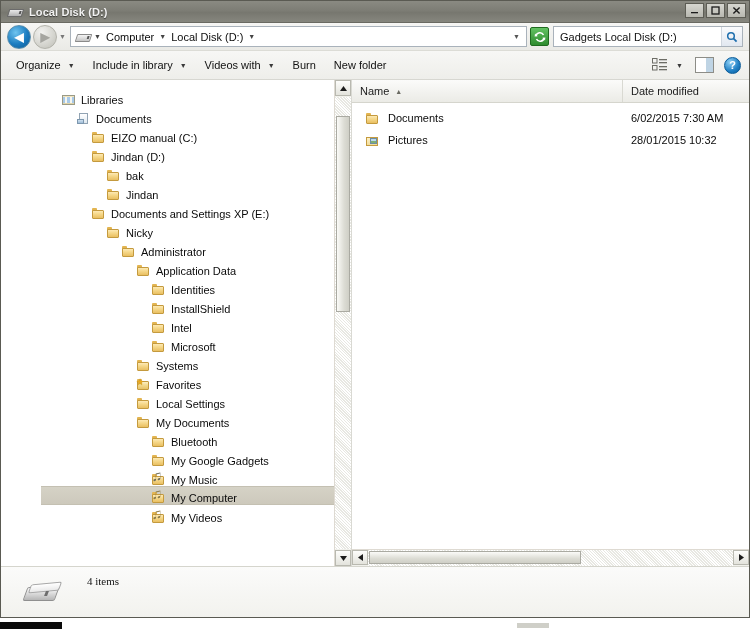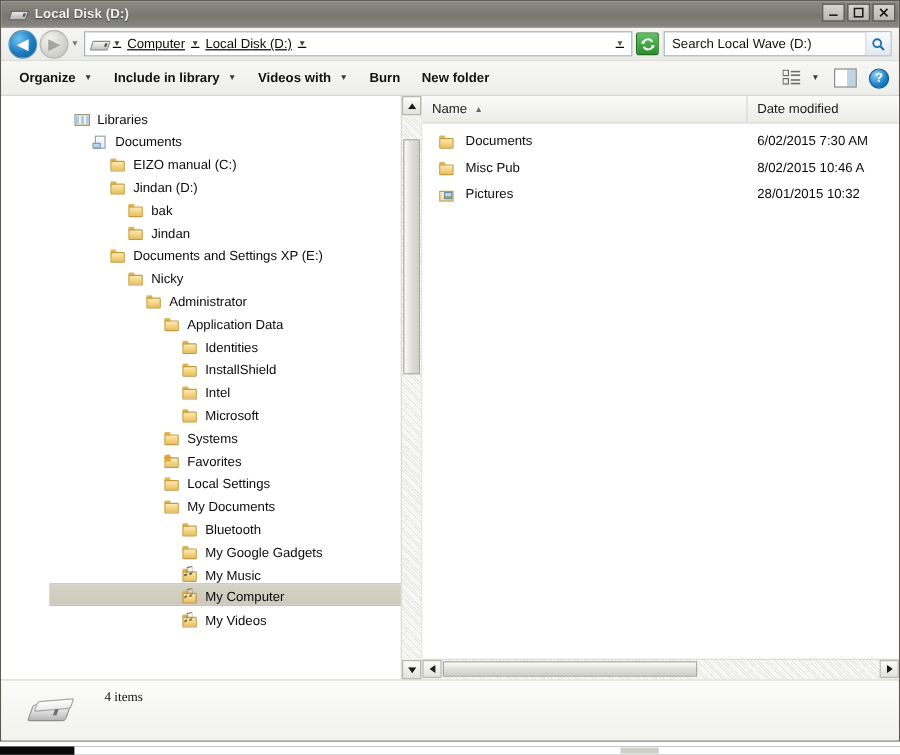--- a/index.html
+++ b/index.html
@@ -130,21 +130,20 @@
   .crumbbar {
     flex: 1 1 auto;
     height: 21px;
     background: #ffffff;
     border: 1px solid #a9b2bb;
     margin: 0 3px 0 2px;
     display: flex;
     align-items: center;
     box-sizing: border-box;
     min-width: 0;
-    text-decoration: underline;
   }
   .crumb-drive-icon {
     width: 16px; height: 16px;
     position: relative;
     margin-left: 4px;
     flex: none;
   }
   .crumb-drive-icon .drive-glyph {
     top: 5px; left: 1px;
     background: linear-gradient(to bottom, #f4f4f4, #c6c6c6);
@@ -219,21 +218,20 @@
   }
   .cmd {
     display: flex;
     align-items: center;
     height: 22px;
     padding: 0 8px;
     font-size: 11px;
     color: #111;
     white-space: nowrap;
     border: 1px solid transparent;
-    font-weight: bold;
   }
   .cmd .caret {
     font-size: 7px;
     color: #3a3a3a;
     margin-left: 7px;
     line-height: 1;
   }
   .cmd-spacer { flex: 1 1 auto; }
   .viewicon {
     width: 17px; height: 16px;
@@ -666,21 +664,21 @@
     <div class="refresh-btn">
       <svg width="12" height="12" viewBox="0 0 12 12">
         <path d="M2 5 A4 4 0 0 1 9.5 4" stroke="#ffffff" stroke-width="1.6" fill="none"></path>
         <path d="M10 7 A4 4 0 0 1 2.5 8" stroke="#ffffff" stroke-width="1.6" fill="none"></path>
         <path d="M1 2.5 L3.6 5.2 L0.6 5.6 Z" fill="#ffffff"></path>
         <path d="M11 9.5 L8.4 6.8 L11.4 6.4 Z" fill="#ffffff"></path>
       </svg>
     </div>
 
     <div class="searchbox">
-      <div class="search-placeholder">Search Local Wave (D:)</div>
+      <div class="search-placeholder">Gadgets Local Disk (D:)</div>
       <div class="search-icon-box">
         <svg width="12" height="12" viewBox="0 0 12 12">
           <circle cx="5" cy="5" r="3.3" fill="none" stroke="#1e6fae" stroke-width="1.5"></circle>
           <path d="M7.4 7.4 L10.6 10.6" stroke="#1e6fae" stroke-width="1.8"></path>
         </svg>
       </div>
     </div>
   </div>
 
   <div class="commandbar">
@@ -930,29 +928,20 @@
               <span>
                 <div class="ico folder"></div>
               </span>
               <span class="label">Documents</span>
             </div>
             <div class="file-date">6/02/2015 7:30 AM</div>
           </div>
           <div class="file-row">
             <div class="file-name">
               <span>
-                <div class="ico folder"></div>
-              </span>
-              <span class="label">Misc Pub</span>
-            </div>
-            <div class="file-date">8/02/2015 10:46 A</div>
-          </div>
-          <div class="file-row">
-            <div class="file-name">
-              <span>
                 <div class="ico pictures">
                   <span class="shot"></span>
                 </div>
               </span>
               <span class="label">Pictures</span>
             </div>
             <div class="file-date">28/01/2015 10:32</div>
           </div>
         </div>
 

